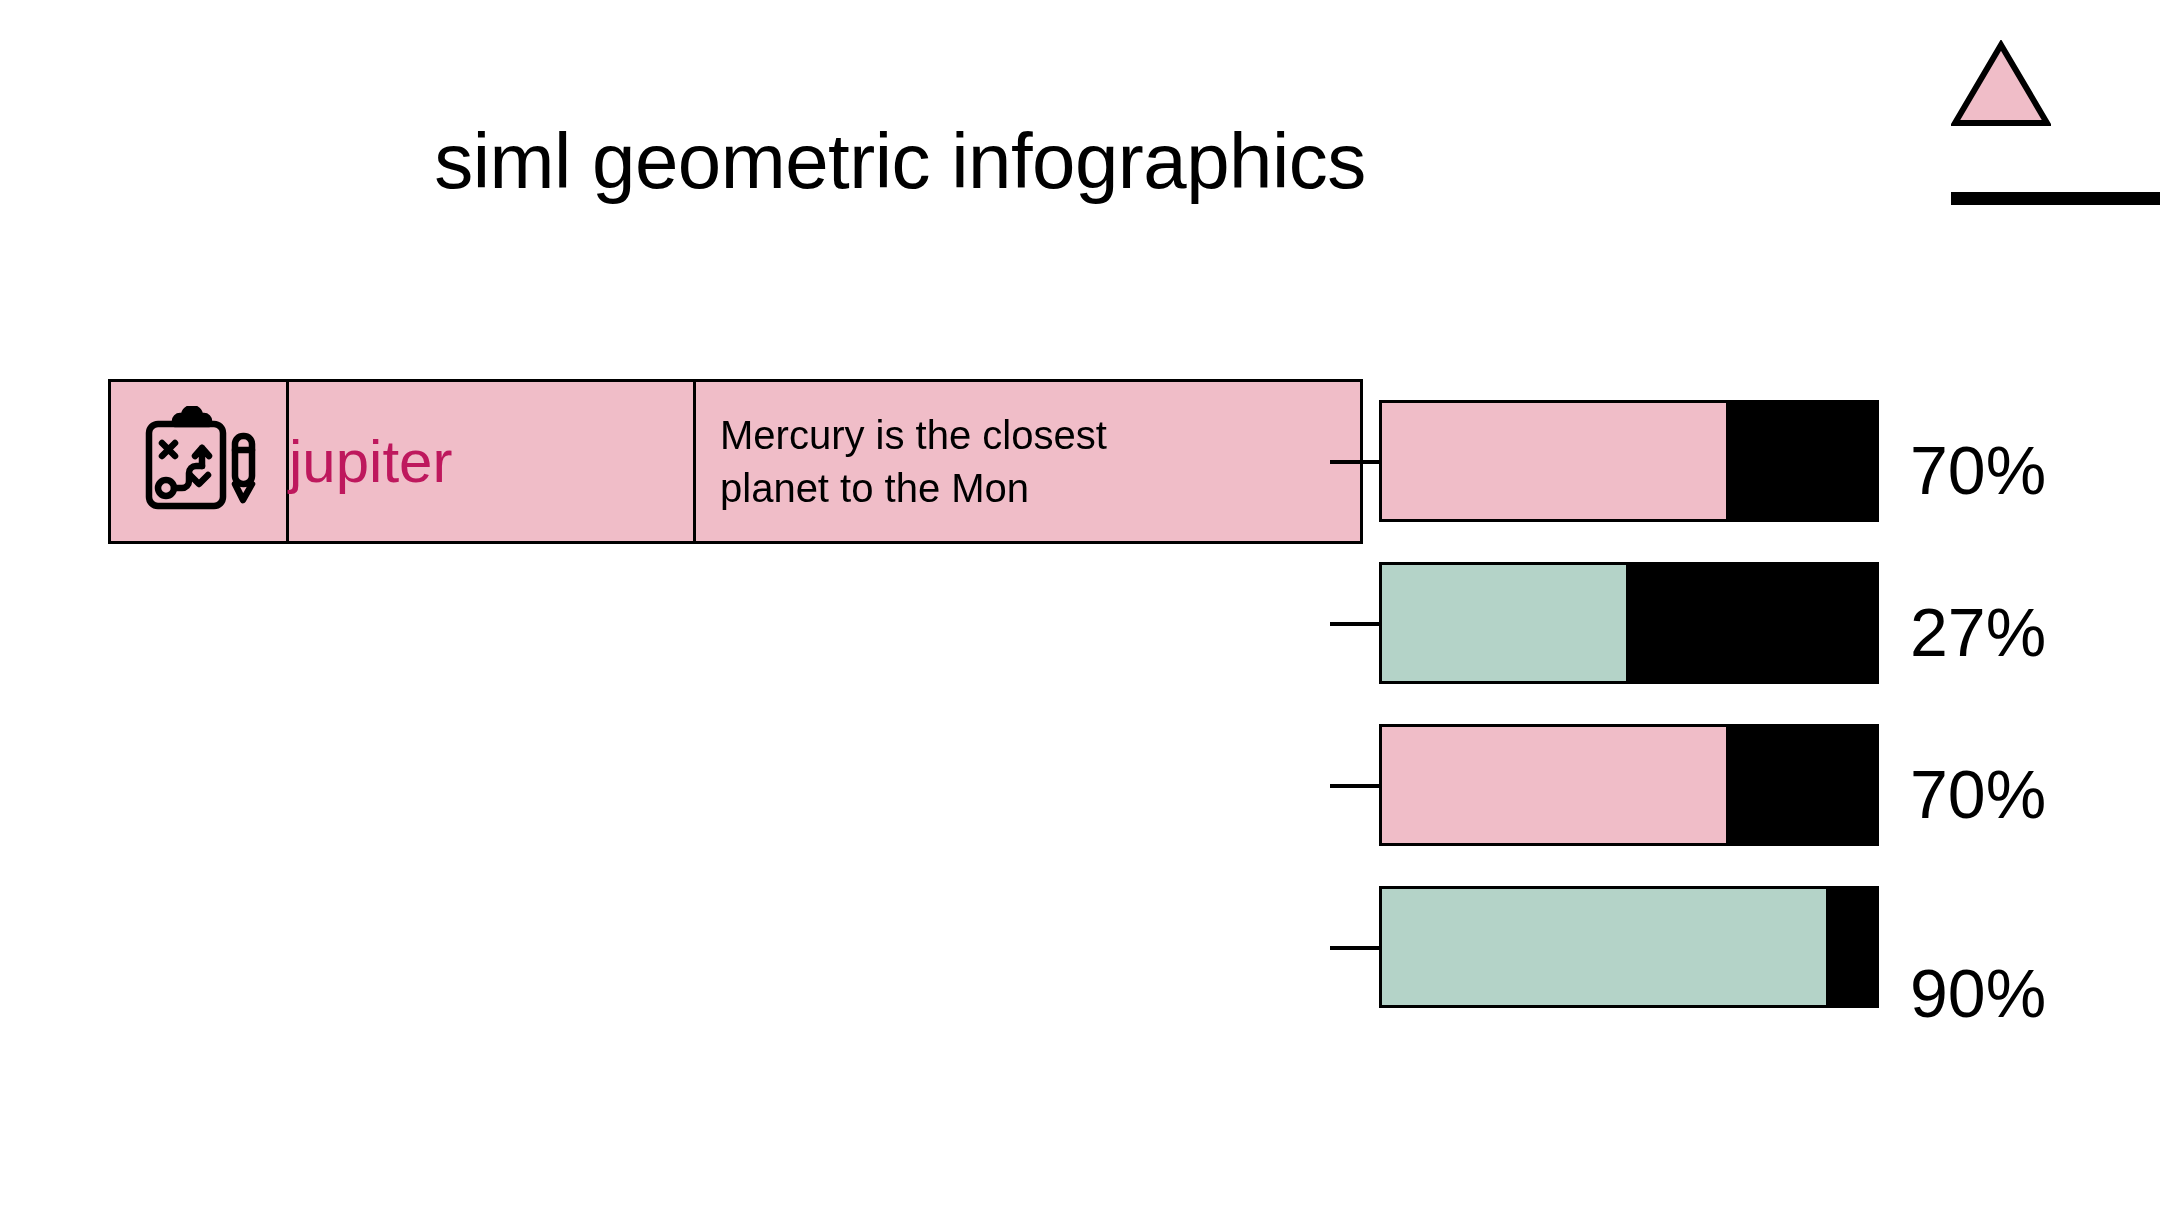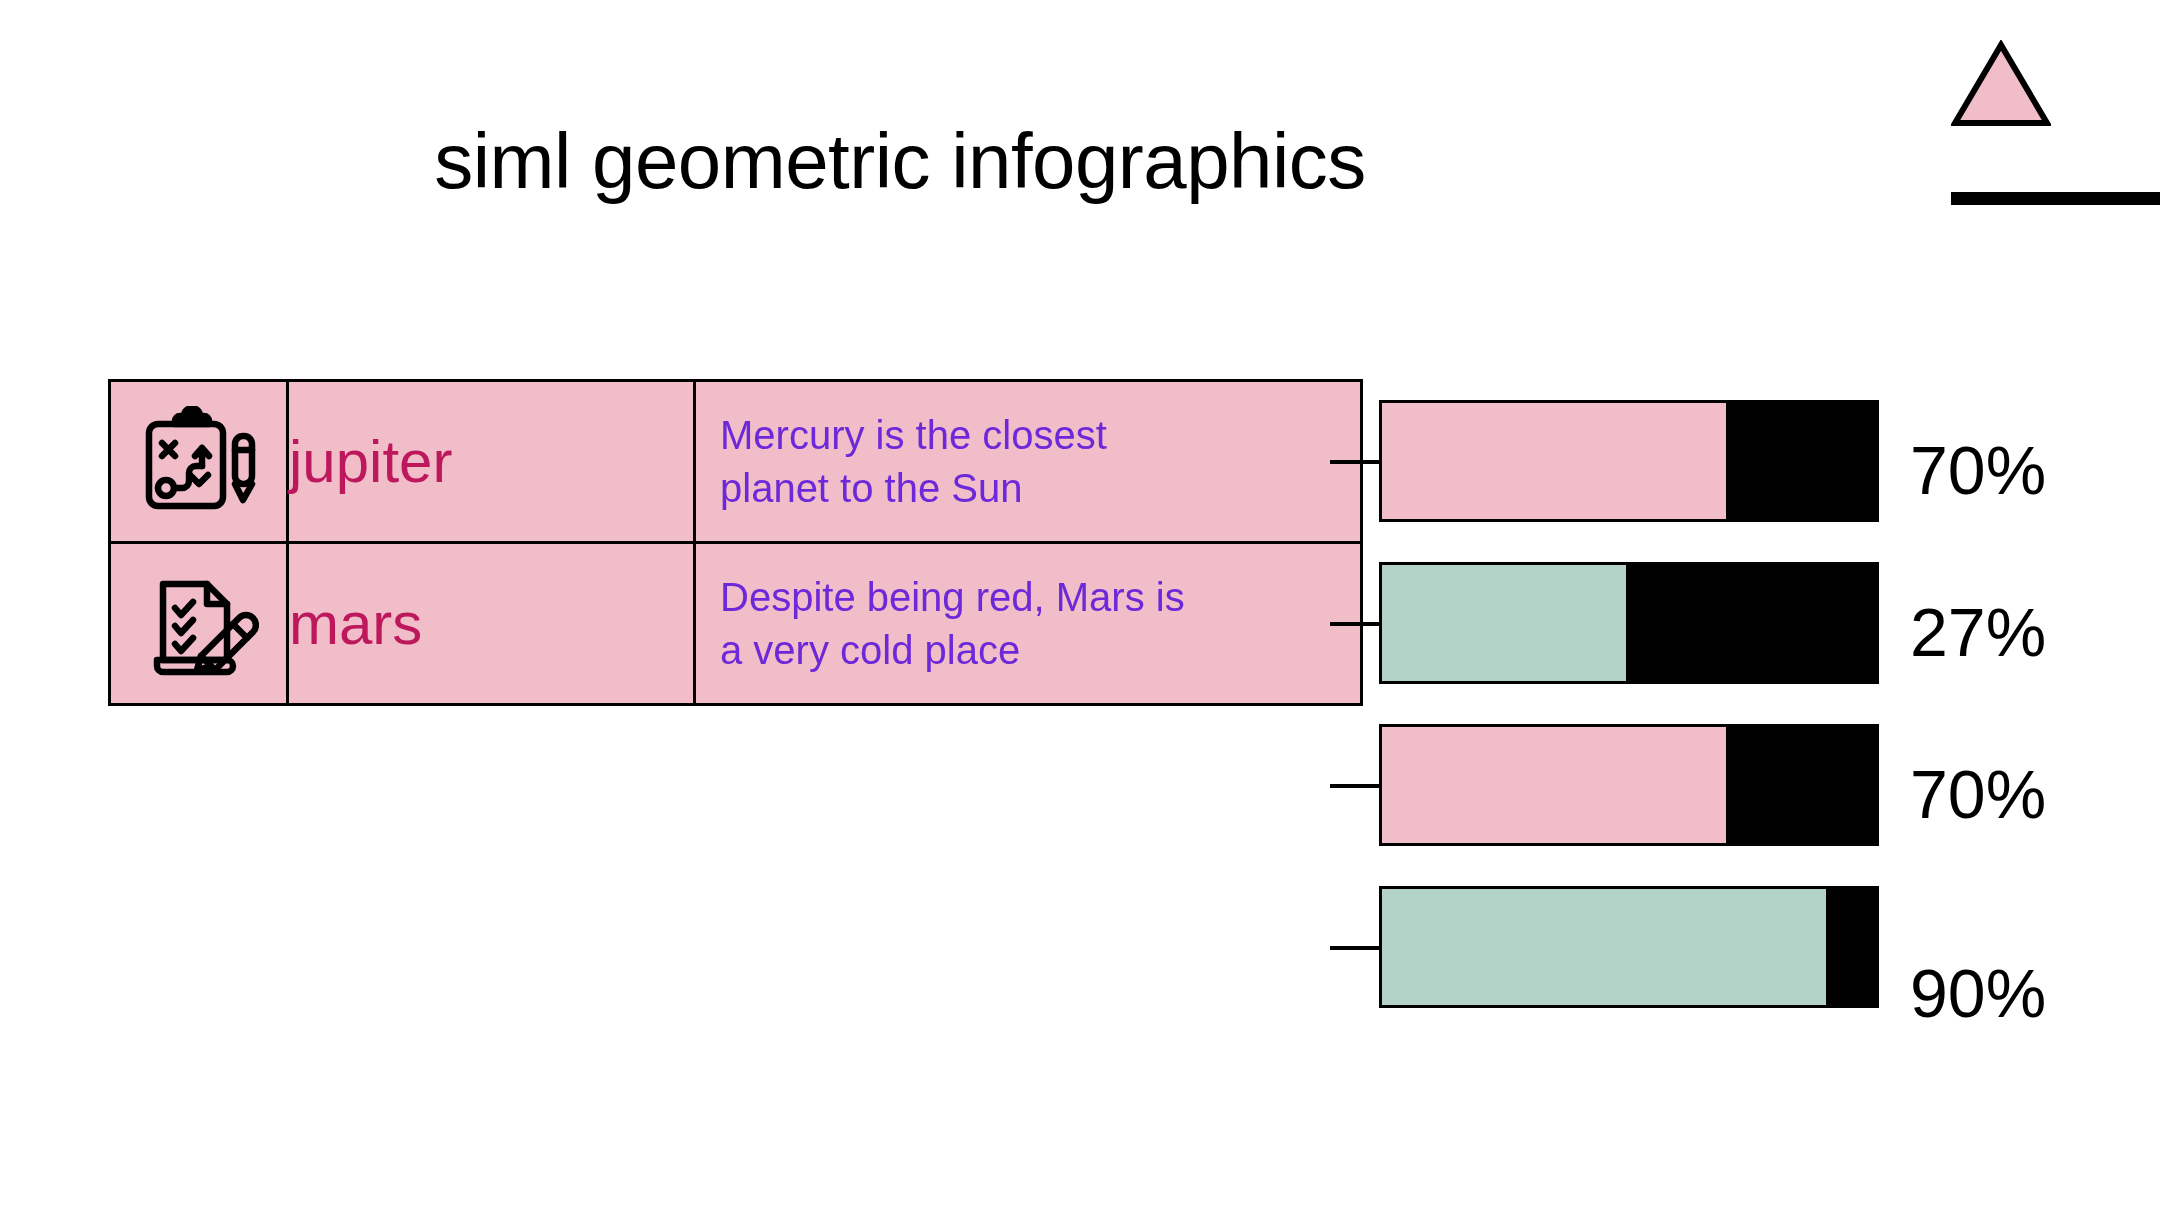--- a/index.html
+++ b/index.html
@@ -81,21 +81,21 @@
   .cell-name {
     text-align: left;
     font-size: 60px;
     font-weight: 400;
     color: #be185d;
   }
   .cell-desc {
     padding: 0 0 0 24px !important;
     font-size: 40px;
     line-height: 1.32;
-    color: #6d28d9;
+    color: #000000;
   }
 
   
   .connector {
     position: absolute;
     height: 4px;
     background: #000000;
     left: 1330px;
     width: 50px;
   }
@@ -175,45 +175,25 @@
           <path d="M35 82 h8 a7 7 0 0 0 7 -7 v-8 a7 7 0 0 1 7 -7 h6"></path>
           <path d="M63 60 v-18 M63 42 l-7 8 M63 42 l7 8"></path>
           <rect x="96" y="30" width="17" height="48" rx="8"></rect>
           <path d="M96 44 h17"></path>
           <path d="M96 78 l8 16 l9 -16"></path>
         </svg>
       </td>
       <td class="col-name cell-name">jupiter</td>
       <td class="col-desc cell-desc">
         <div>Mercury is the closest</div>
-        <div>planet to the Sun</div>
+        <div>planet to the Mon</div>
       </td>
     </tr>
 
 
-    <tr class="row-pink">
-      <td class="col-icon cell-icon">
-        <svg width="120" height="112" viewBox="0 0 120 112" fill="none" stroke="#000000" stroke-width="6.5" stroke-linecap="round" stroke-linejoin="round">
-          <path d="M24 16 h44 l20 20 v56 H24 z"></path>
-          <path d="M68 16 v20 h20"></path>
-          <path d="M36 40 l6 7 l12 -13"></path>
-          <path d="M36 58 l6 7 l12 -13"></path>
-          <path d="M36 76 l6 7 l12 -13"></path>
-          <path d="M18 92 h70 a6 6 0 0 1 0 12 H24 a6 6 0 0 1 -6 -6 z"></path>
-          <path d="M62 88 l32 -32 l14 14 l-32 32 z"></path>
-          <path d="M94 56 l6 -6 a8 8 0 0 1 14 14 l-6 6"></path>
-          <path d="M62 88 l-4 14 l14 -4"></path>
-        </svg>
-      </td>
-      <td class="col-name cell-name">mars</td>
-      <td class="col-desc cell-desc">
-        <div>Despite being red, Mars is</div>
-        <div>a very cold place</div>
-      </td>
-    </tr>
 
   </tbody>
 </table>
 
 <div class="connector c0"></div>
 <div class="connector c1"></div>
 <div class="connector c2"></div>
 <div class="connector c3"></div>
 
 <div class="bar-row b0">

